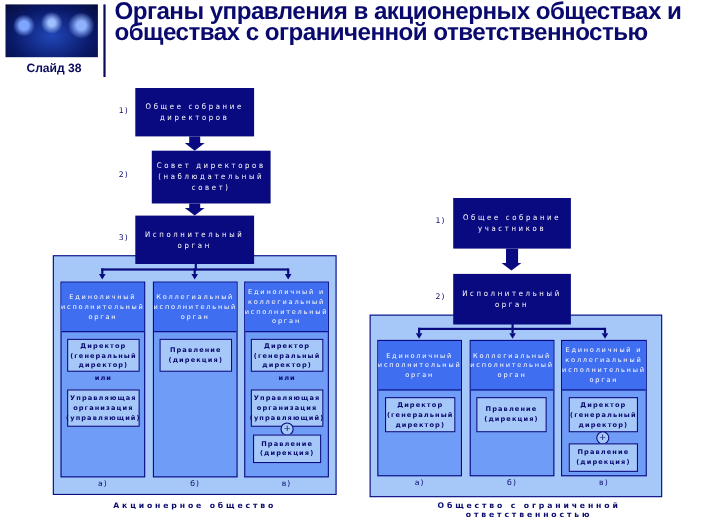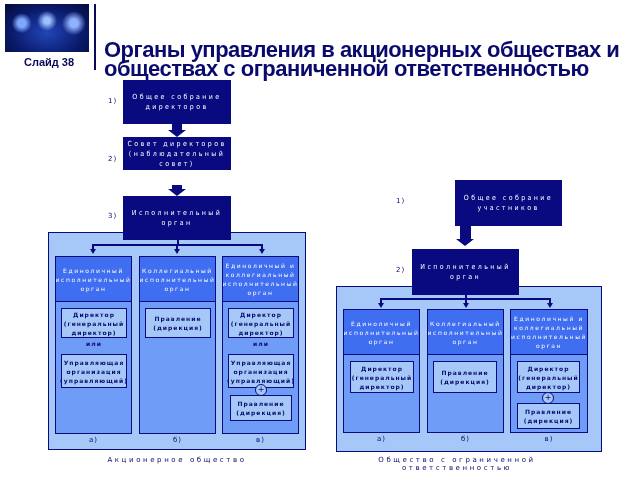--- a/index.html
+++ b/index.html
@@ -1,52 +1,52 @@
 <!DOCTYPE html>
 <html><head>
 <meta charset="utf-8">
 <style>
   html,body{margin:0;padding:0;}
   body{width:640px;height:480px;background:#ffffff;position:relative;overflow:hidden;font-family:"DejaVu Sans",sans-serif;}
   .abs{position:absolute;}
   .logo{left:5px;top:4px;width:84px;height:48px;background:radial-gradient(circle at 20% 40%, #7fa6ff 0 4px, transparent 10px),radial-gradient(circle at 50% 35%, #9fc0ff 0 3px, transparent 10px),radial-gradient(circle at 82% 40%, #8fb2ff 0 4px, transparent 12px),radial-gradient(ellipse at 50% 60%, #2146b8 0%, #0a1a6a 60%, #050c3a 100%);}
   .slide-num{left:24px;top:56px;font-size:11px;font-weight:bold;color:#0a0a5a;font-family:"Liberation Sans",sans-serif;}
   .vline{left:94px;top:4px;width:2px;height:66px;background:#0a0a5a;}
-  .title{left:104px;top:0px;width:530px;font-family:"Liberation Sans",sans-serif;font-weight:bold;font-size:22px;line-height:19px;color:#0a0a6e;letter-spacing:-0.5px;margin-top:40px;}
+  .title{left:104px;top:0px;width:530px;font-family:"Liberation Sans",sans-serif;font-weight:bold;font-size:22px;line-height:19px;color:#0a0a6e;letter-spacing:-0.5px;}
   .node{background:#0a0a80;color:#ffffff;font-size:7px;letter-spacing:2.4px;text-align:center;display:flex;align-items:center;justify-content:center;line-height:10px;font-family:"DejaVu Sans Condensed","DejaVu Sans",sans-serif;}
   .num{font-size:7px;color:#0a0a6e;letter-spacing:1px;}
   .arrow-body{background:#0a0a80;}
   .arrow-head{width:0;height:0;border-left:9px solid transparent;border-right:9px solid transparent;border-top:7px solid #0a0a80;}
   .panel{background:#a6c8f8;border:1.5px solid #0a0a80;}
   .col{background:#6f9cf6;border:1.5px solid #0a0a80;box-sizing:border-box;}
   .col-head{background:#3f6ef0;border-bottom:1.5px solid #0a0a80;color:#ffffff;font-size:6px;letter-spacing:1.6px;text-align:center;display:flex;align-items:center;justify-content:center;line-height:9px;}
   .inner{background:#a6c8f8;border:1.5px solid #0a0a80;color:#0a0a6e;font-size:6px;letter-spacing:1px;text-align:center;display:flex;align-items:center;justify-content:center;line-height:9px;font-weight:bold;box-sizing:border-box;}
   .ili{font-size:6px;color:#0a0a6e;letter-spacing:1px;text-align:center;font-weight:bold;}
   .col-label{font-size:7px;color:#0a0a6e;text-align:center;letter-spacing:1px;}
-  .caption{font-size:7px;color:#0a0a6e;letter-spacing:2.6px;text-align:center;font-weight:normal;}
+  .caption{font-size:7px;color:#0a0a6e;letter-spacing:2.6px;text-align:center;font-weight:bold;}
   .plus{width:10px;height:10px;border:1px solid #0a0a80;border-radius:50%;background:#a6c8f8;color:#0a0a6e;font-size:8px;line-height:10px;text-align:center;}
   .hline{background:#0a0a80;height:1.5px;}
   .vstub{background:#0a0a80;width:1.5px;}
   .tri{width:0;height:0;border-left:3px solid transparent;border-right:3px solid transparent;border-top:5px solid #0a0a80;}
 </style>
 </head>
 <body>
 
 <div class="abs logo"></div>
 <div class="abs slide-num">Слайд 38</div>
 <div class="abs vline"></div>
 <div class="abs title">Органы управления в акционерных обществах и обществах с ограниченной ответственностью</div>
 
 <div class="abs num" style="left:108px;top:97px;">1)</div>
 <div class="abs node" style="left:123px;top:80px;width:108px;height:44px;">Общее собрание директоров</div>
 <div class="abs arrow-body" style="left:172px;top:124px;width:10px;height:6px;"></div>
 <div class="abs arrow-head" style="left:168px;top:130px;"></div>
 
 <div class="abs num" style="left:108px;top:155px;">2)</div>
-<div class="abs node" style="left:123px;top:137px;width:108px;height:33px;">Совет директоров (наблюдательный совет)</div>
+<div class="abs node" style="left:138px;top:137px;width:108px;height:48px;">Совет директоров (наблюдательный совет)</div>
 <div class="abs arrow-body" style="left:172px;top:185px;width:10px;height:5px;"></div>
 <div class="abs arrow-head" style="left:168px;top:189px;"></div>
 
 <div class="abs num" style="left:108px;top:212px;">3)</div>
 
 <div class="abs panel" style="left:48px;top:232px;width:256px;height:216px;"></div>
 <div class="abs node" style="left:123px;top:196px;width:108px;height:44px;">Исполнительный орган</div>
 
 <div class="abs hline" style="left:92px;top:244px;width:170px;"></div>
 <div class="abs vstub" style="left:177px;top:240px;height:6px;"></div>
@@ -74,21 +74,21 @@
 <div class="abs inner" style="left:228px;top:308px;width:66px;height:30px;">Директор (генеральный директор)</div>
 <div class="abs ili" style="left:228px;top:340px;width:66px;">или</div>
 <div class="abs inner" style="left:228px;top:354px;width:66px;height:34px;">Управляющая организация (управляющий)</div>
 <div class="abs plus" style="left:255px;top:384px;">+</div>
 <div class="abs inner" style="left:230px;top:395px;width:62px;height:26px;">Правление (дирекция)</div>
 <div class="abs col-label" style="left:222px;top:436px;width:77px;">в)</div>
 
 <div class="abs caption" style="left:48px;top:456px;width:258px;">Акционерное общество</div>
 
 <div class="abs num" style="left:396px;top:197px;">1)</div>
-<div class="abs node" style="left:412px;top:180px;width:107px;height:46px;margin-left:43px;">Общее собрание участников</div>
+<div class="abs node" style="left:412px;top:180px;width:107px;height:46px;">Общее собрание участников</div>
 <div class="abs arrow-body" style="left:460px;top:226px;width:11px;height:14px;"></div>
 <div class="abs arrow-head" style="left:456px;top:239px;"></div>
 
 <div class="abs num" style="left:396px;top:266px;">2)</div>
 
 <div class="abs panel" style="left:336px;top:286px;width:264px;height:164px;"></div>
 <div class="abs node" style="left:412px;top:249px;width:107px;height:46px;">Исполнительный орган</div>
 
 <div class="abs hline" style="left:380px;top:298px;width:170px;"></div>
 <div class="abs vstub" style="left:465px;top:294px;height:6px;"></div>
@@ -109,13 +109,13 @@
 <div class="abs inner" style="left:433px;top:361px;width:64px;height:32px;">Правление (дирекция)</div>
 <div class="abs col-label" style="left:427px;top:435px;width:77px;">б)</div>
 
 <div class="abs col" style="left:510px;top:309px;width:78px;height:124px;"></div>
 <div class="abs col-head" style="left:511px;top:310px;width:76px;height:44px;">Единоличный и коллегиальный исполнительный орган</div>
 <div class="abs inner" style="left:517px;top:361px;width:63px;height:32px;">Директор (генеральный директор)</div>
 <div class="abs plus" style="left:542px;top:392px;">+</div>
 <div class="abs inner" style="left:517px;top:403px;width:63px;height:26px;">Правление (дирекция)</div>
 <div class="abs col-label" style="left:510px;top:435px;width:78px;">в)</div>
 
-<div class="abs caption" style="left:322px;top:456px;width:270px;">Общество с ограниченной ответственностью</div>
+<div class="abs caption" style="left:346px;top:456px;width:270px;">Общество с ограниченной ответственностью</div>
 
 </body></html>

